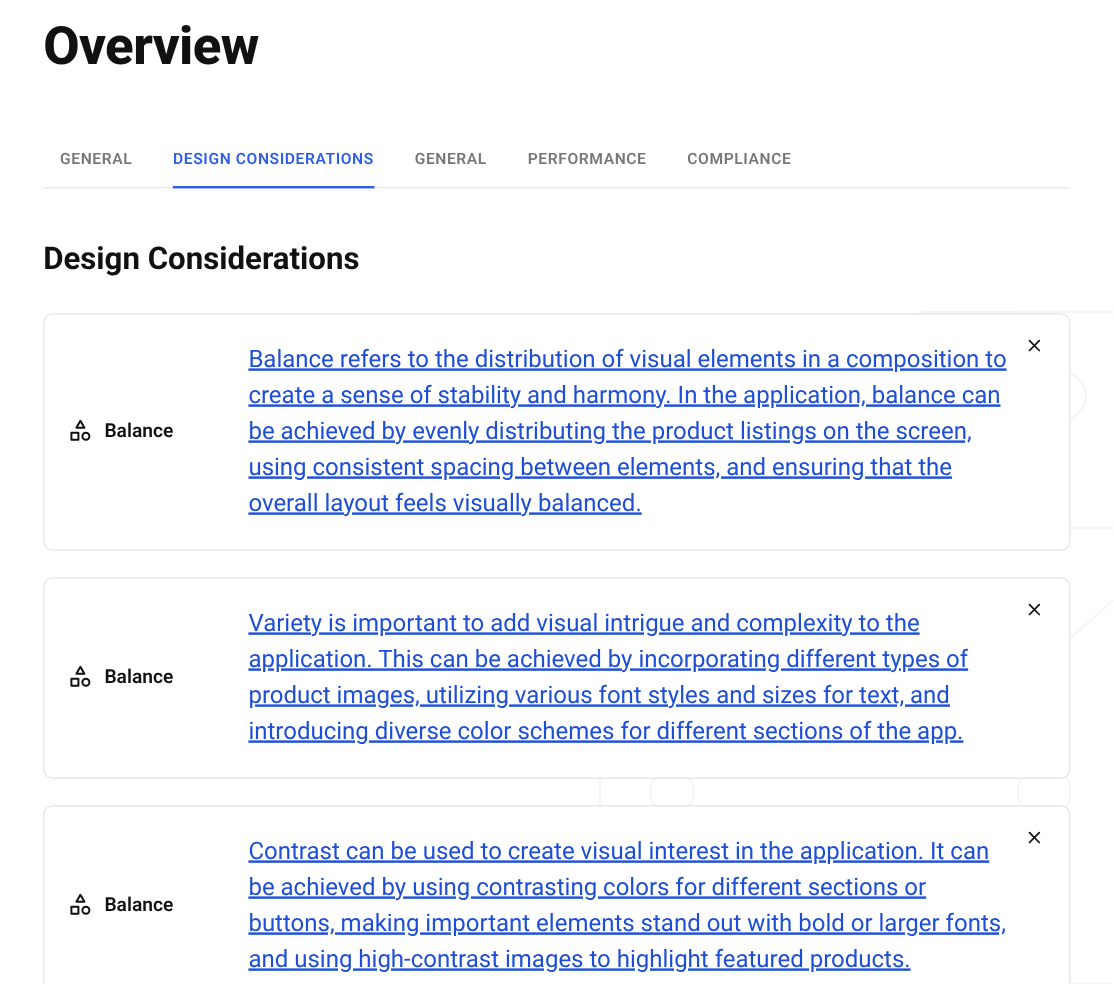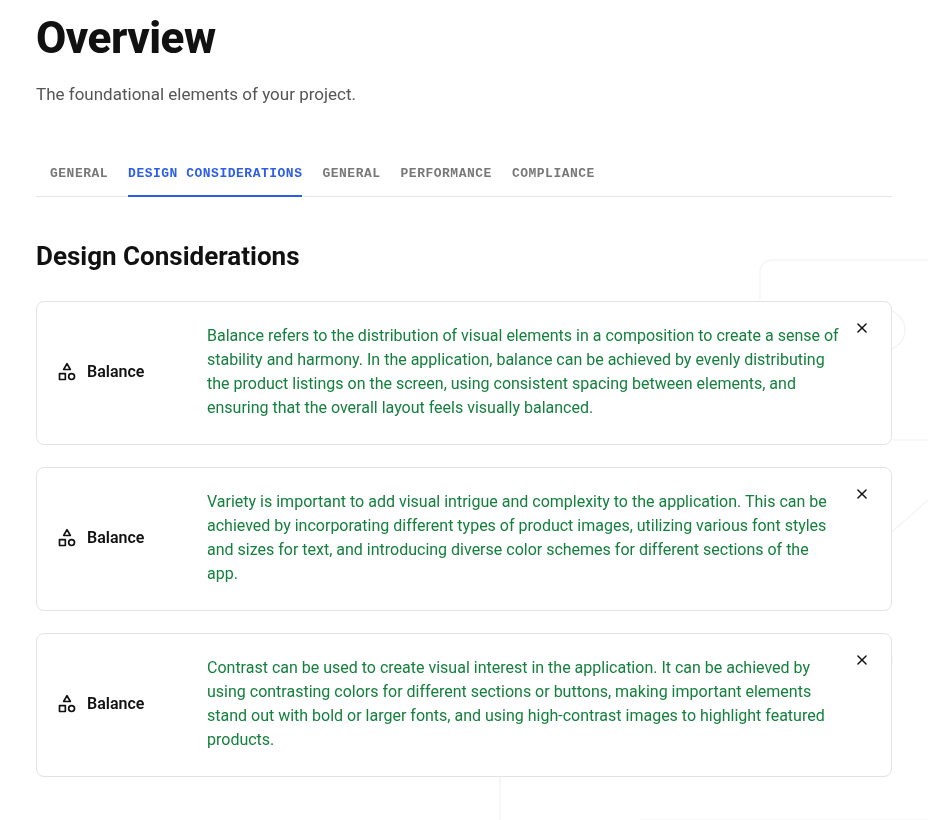--- a/index.html
+++ b/index.html
@@ -27,25 +27,24 @@
     letter-spacing: -0.5px;
     margin-top: 12px;
   }
   .page-subtitle {
     font-size: 17px;
     color: #555;
     margin-top: 20px;
   }
   .tabs {
     display: flex;
-    gap: 20px;
+    gap: 34px;
     border-bottom: 1px solid #e5e5e5;
     margin-top: 54px;
     padding-left: 14px;
-    font-family: Liberation Mono, monospace;
   }
   .tab {
     font-size: 13px;
     font-weight: 600;
     letter-spacing: 0.5px;
     color: #777;
     padding: 8px 0 14px 0;
     cursor: pointer;
     border-bottom: 2px solid transparent;
     margin-bottom: -1px;
@@ -90,25 +89,26 @@
     width: 20px;
     height: 20px;
     flex-shrink: 0;
   }
   .card-label {
     font-size: 16px;
     font-weight: 600;
     color: #111;
   }
   .card-body {
-    font-size: 16px;
-    color: #15803d;
+    font-size: 20px;
+    color: #1d4ed8;
     line-height: 1.5;
     flex: 1;
     padding-right: 30px;
+    text-decoration: underline;
   }
   .card-close {
     position: absolute;
     top: 18px;
     right: 20px;
     width: 18px;
     height: 18px;
     cursor: pointer;
     display: flex;
     align-items: center;
@@ -127,21 +127,20 @@
     <circle cx="560" cy="660" r="18"></circle>
     <circle cx="870" cy="660" r="22"></circle>
     <line x1="640" y1="820" x2="928" y2="820"></line>
     <line x1="928" y1="500" x2="860" y2="560"></line>
   </g>
 </svg>
 
 <div class="content">
 
   <h1 class="page-title">Overview</h1>
-  <p class="page-subtitle">The foundational elements of your project.</p>
 
   <nav class="tabs">
     <div class="tab">GENERAL</div>
     <div class="tab active">DESIGN CONSIDERATIONS</div>
     <div class="tab">GENERAL</div>
     <div class="tab">PERFORMANCE</div>
     <div class="tab">COMPLIANCE</div>
   </nav>
 
   <h2 class="section-title">Design Considerations</h2>

